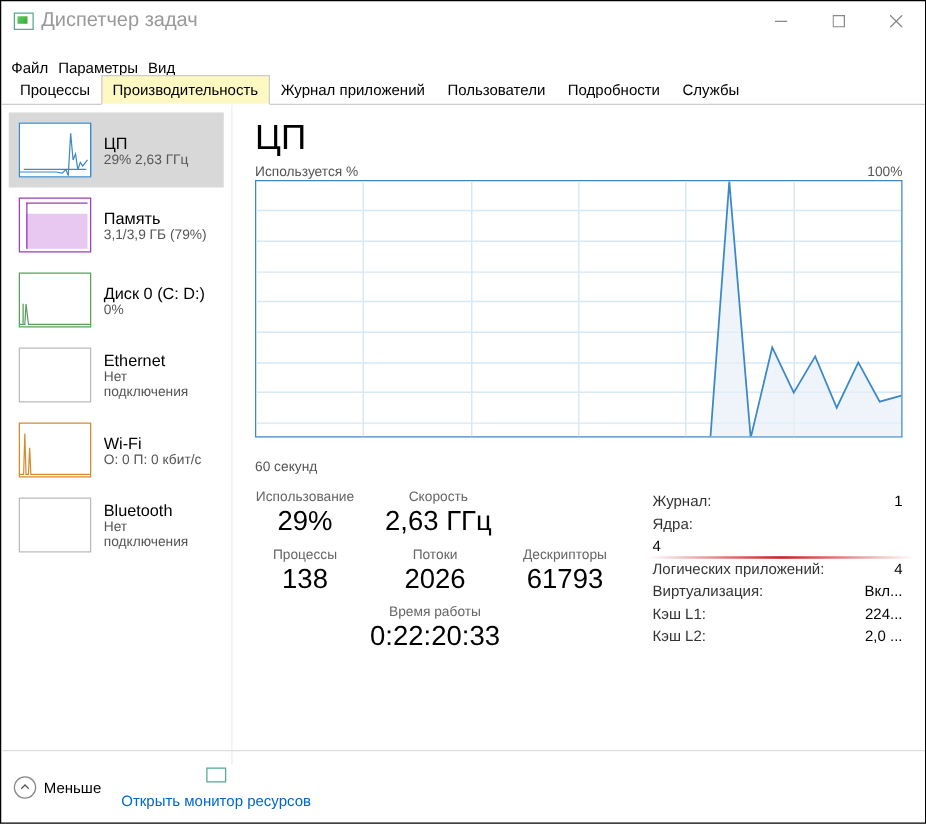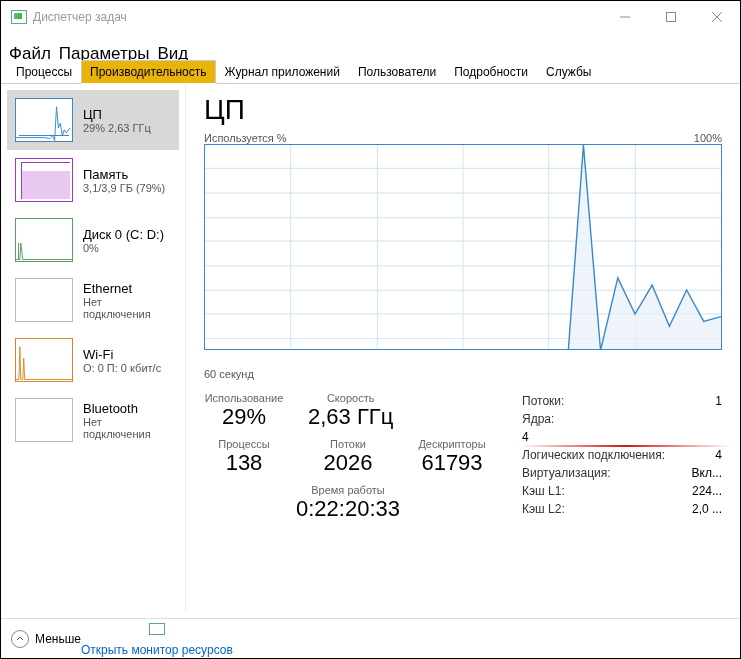--- a/index.html
+++ b/index.html
@@ -1,29 +1,29 @@
 <!DOCTYPE html>
 <html><head>
 <meta charset="utf-8">
 <style>
 * { box-sizing: border-box; margin: 0; padding: 0; font-family: "Segoe UI", Tahoma, sans-serif; }
 body { background: #fff; width: 741px; height: 659px; position: relative; border: 1px solid #000; }
 .titlebar { height: 32px; display: flex; align-items: center; padding-left: 10px; }
 .title-icon { width: 16px; height: 16px; margin-right: 6px; position: relative; }
 .title-icon::before { content: ""; position: absolute; width: 14px; height: 12px; border: 1px solid #5a8; top: 1px; left: 0; }
 .title-icon::after { content: ""; position: absolute; width: 8px; height: 6px; background: linear-gradient(135deg,#6c6,#3a3); top: 4px; left: 3px; }
-.title-text { font-size: 12px; color: #999; }
+.title-text { font-size: 16px; color: #999; }
 .winctrl { margin-left: auto; display: flex; }
 .winbtn { width: 46px; height: 32px; display: flex; align-items: center; justify-content: center; }
 .winbtn svg { width: 10px; height: 10px; }
 .menubar { height: 22px; padding-left: 8px; display: flex; align-items: center; gap: 8px; }
-.menubar span { font-size: 17px; margin-top: 19px; }
+.menubar span { font-size: 12px; margin-top: 19px; }
 .tabs { display: flex; border-bottom: 1px solid #ccc; padding-left: 6px; margin-top: 4px; }
 .tab { font-size: 12px; padding: 4px 8px; border: 1px solid transparent; position: relative; top: 1px; }
-.tab.active { border: 1px solid #ccc; border-bottom-color: #fff; background: #eab308; }
+.tab.active { border: 1px solid #ccc; border-bottom-color: #fff; background: #fef9c3; }
 .content { display: flex; height: 528px; }
 .sidebar { width: 220px; border-right: 1px solid #eee; padding: 6px; }
 .sitem { display: flex; padding: 8px; gap: 10px; align-items: center; }
 .sitem.selected { background: #d8d8d8; }
 .sicon { width: 58px; height: 44px; border: 1px solid #999; position: relative; flex-shrink: 0; background: #fff; }
 .sicon.cpu::after { content:""; position:absolute; bottom:0; right:-1px; width:22px; height:42px; border-right:1px solid #3a88c8; }
 .sicon.cpu::before { content:""; position:absolute; bottom:3px; left:3px; right:3px; height:2px; border-top:1px solid #3a88c8; }
 .sicon.cpu { border-color:#3a88c8; }
 .sicon.cpu svg { position:absolute; inset:0; }
 .sicon.mem { border-color:#9b3db8; }
@@ -51,21 +51,21 @@
 .statrow { display: flex; gap: 24px; margin-bottom: 8px; }
 .stat { min-width: 80px; }
 .stat-label { font-size: 11px; color: #666; }
 .stat-value { font-size: 22px; }
 .uptime .stat-value { font-size: 22px; }
 .rightstats { width: 200px; font-size: 12px; }
 .rline { display: flex; justify-content: space-between; line-height: 18px; }
 .rline .lbl { color: #333; }
 .rline.hl { position: relative; flex-direction: column; }
 .rline.hl::after { content:""; position:absolute; left:-4px; right:-10px; bottom:-1px; height:2px; background:linear-gradient(90deg, rgba(200,0,0,0), rgba(200,0,0,0.9) 50%, rgba(200,0,0,0)); border-radius:2px; }
-.footer { position:absolute; bottom:0; left:0; right:0; border-top:1px solid #ddd; height:40px; display:flex; align-items:center; padding:0 10px; }
+.footer { position:absolute; bottom:0; left:0; right:0; border-top:1px solid #ddd; height:58px; display:flex; align-items:center; padding:0 10px; gap:16px; }
 .fbtn { display:flex; align-items:center; gap:6px; font-size:12px; }
 .circ { width:18px; height:18px; border:1px solid #888; border-radius:50%; display:flex; align-items:center; justify-content:center; }
 .link { color:#0066cc; font-size:12px; display:flex; align-items:center; gap:6px;flex-direction:column; }
 .link .lic { width:16px; height:16px; position:relative; }
 .link .lic::before { content:""; position:absolute; width:14px; height:10px; border:1px solid #5a8; top:2px; }
 </style>
 </head>
 <body>
 
 <div class="titlebar">
@@ -232,29 +232,29 @@
           </div>
         </div>
         <div class="uptime stat">
           <div class="stat-label">Время работы</div>
           <div class="stat-value">0:22:20:33</div>
         </div>
       </div>
 
       <div class="rightstats">
         <div class="rline">
-            <span class="lbl">Потоки:</span>
+            <span class="lbl">Журнал:</span>
             <span>1</span>
           </div>
         <div class="rline hl">
             <span class="lbl">Ядра:</span>
             <span>4</span>
           </div>
         <div class="rline">
-            <span class="lbl">Логических подключения:</span>
+            <span class="lbl">Логических приложений:</span>
             <span>4</span>
           </div>
         <div class="rline">
             <span class="lbl">Виртуализация:</span>
             <span>Вкл...</span>
           </div>
         <div class="rline">
             <span class="lbl">Кэш L1:</span>
             <span>224...</span>
           </div>

